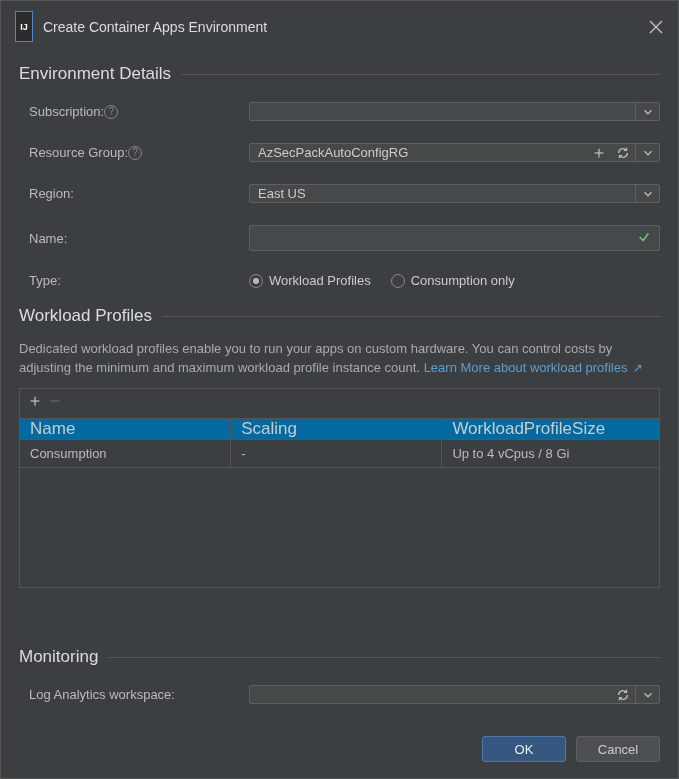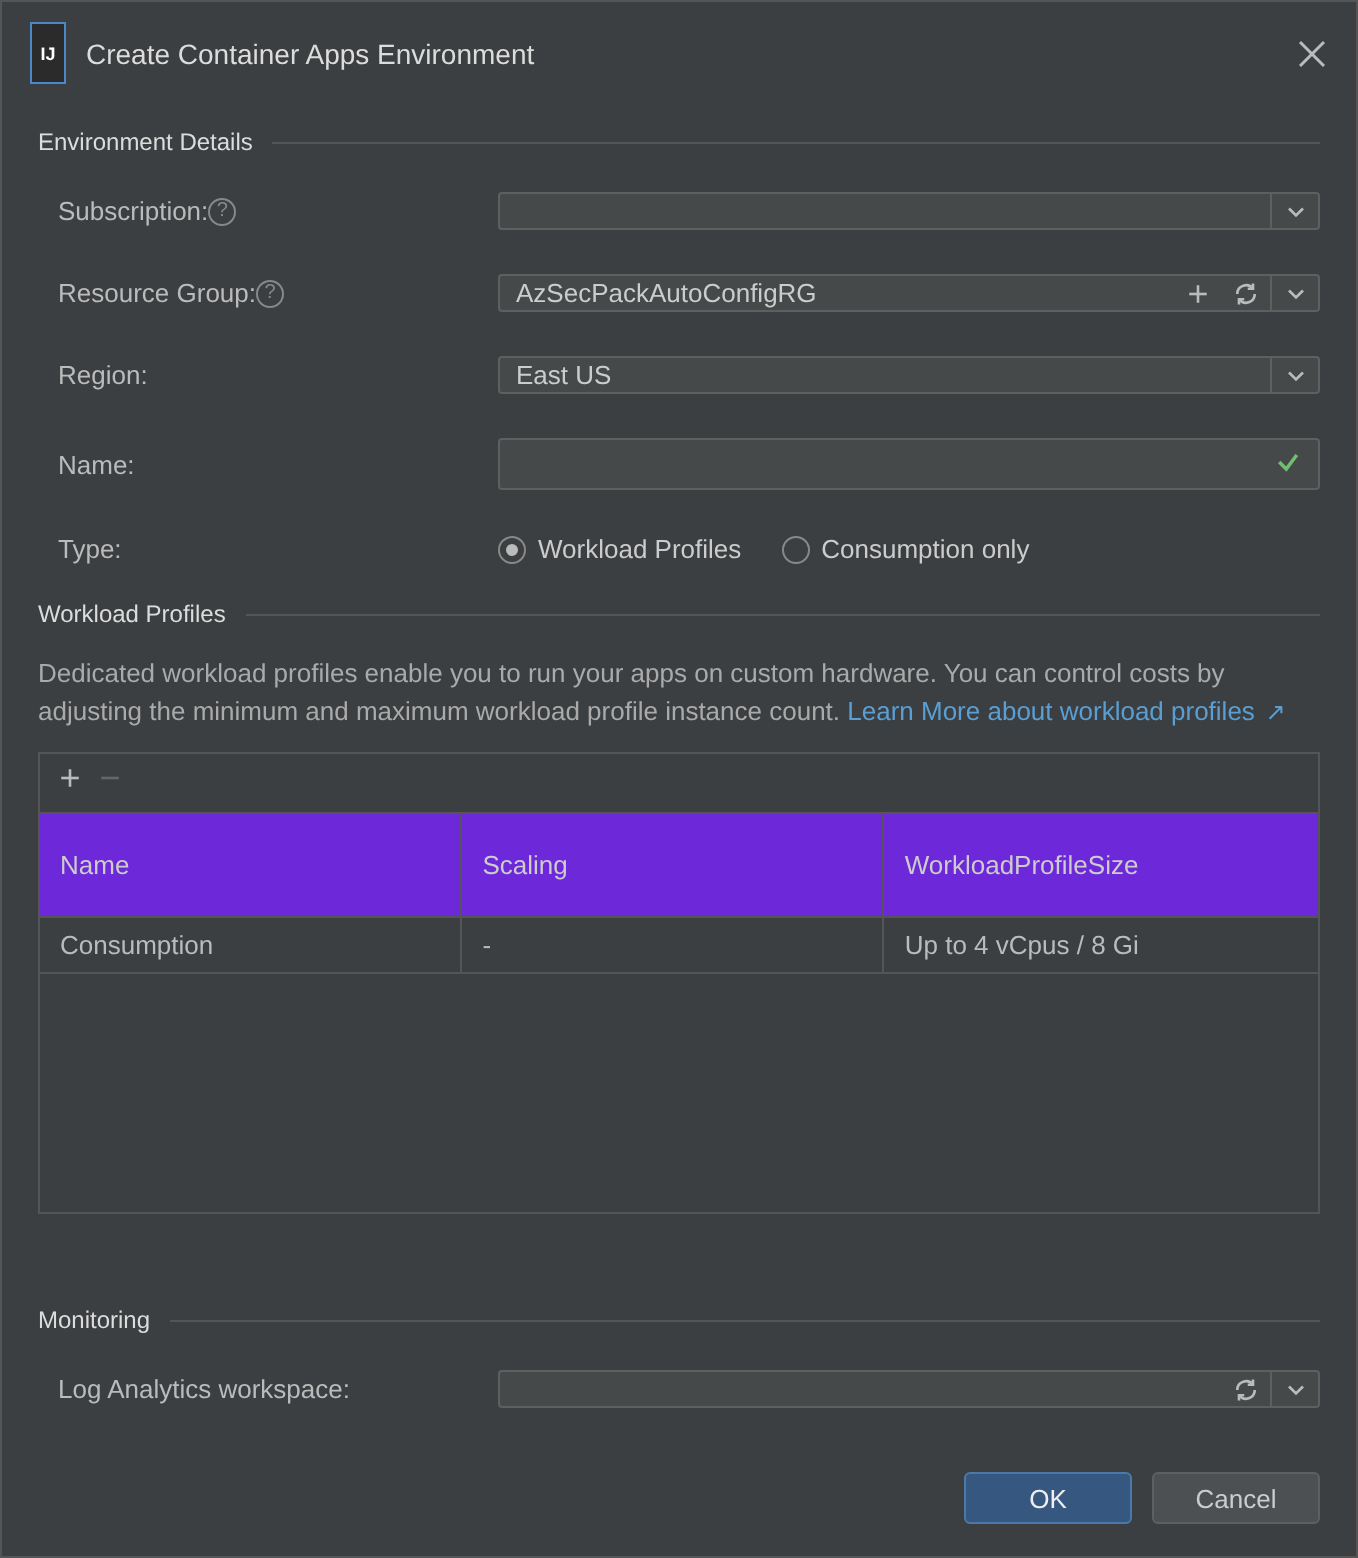--- a/index.html
+++ b/index.html
@@ -38,21 +38,21 @@
   .title-text { flex: 1; color: #dcdcdc; font-size: 14px; }
   .close-x { width: 16px; height:16px; color: #bbb; cursor: pointer; }
   .close-x svg { width:100%; height:100%; }
   .body { padding: 6px 18px 14px 18px; flex:1; display:flex; flex-direction:column; overflow:hidden;}
   .section-head {
     display: flex; align-items: center; gap: 10px;
     margin: 8px 0 12px 0;
     color: #dcdcdc;
   }
   .section-head .line { flex:1; height:1px; background:#555; }
-  .section-title { font-size:12px; color:#dcdcdc; }
+  .section-title { font-size:17px; color:#dcdcdc; }
   .form-row {
     display: flex; align-items: center;
     margin: 6px 0 16px 0;
   }
   .form-row .label-col {
     width: 230px; padding-left: 10px;
     display:flex; align-items:center; gap:0;
     color:#bbb;
   }
   .form-row .ctrl-col { flex:1; display:flex; align-items:center; }
@@ -97,22 +97,22 @@
     margin-top:10px; background:#3c3f41;
   }
   .toolbar .tb { color:#bbb; cursor:pointer; font-size:16px; }
   .toolbar .tb.dis { color:#666; cursor:default;}
   table.grid {
     width:100%; border-collapse:collapse; border:1px solid #555;
     background:#3c3f41;
   }
   table.grid th {
     text-align:left; font-weight:normal; color:#ccc;
-    background:#6d28d9; padding:18px 10px; border:1px solid #555;
-    font-size:13px;
+    background:#0369a1; padding:0 10px; border:1px solid #555;
+    font-size:17px;
   }
   table.grid td {
     padding:6px 10px; border-left:1px solid #555; border-right:1px solid #555;
     color:#bbb;
   }
   .grid-wrap { border:1px solid #555; border-top:none; height:120px; background:#3c3f41;}
   .spacer { flex:1; }
   .footer {
     display:flex; justify-content:flex-end; gap:10px;
     padding: 12px 18px 16px 0;

